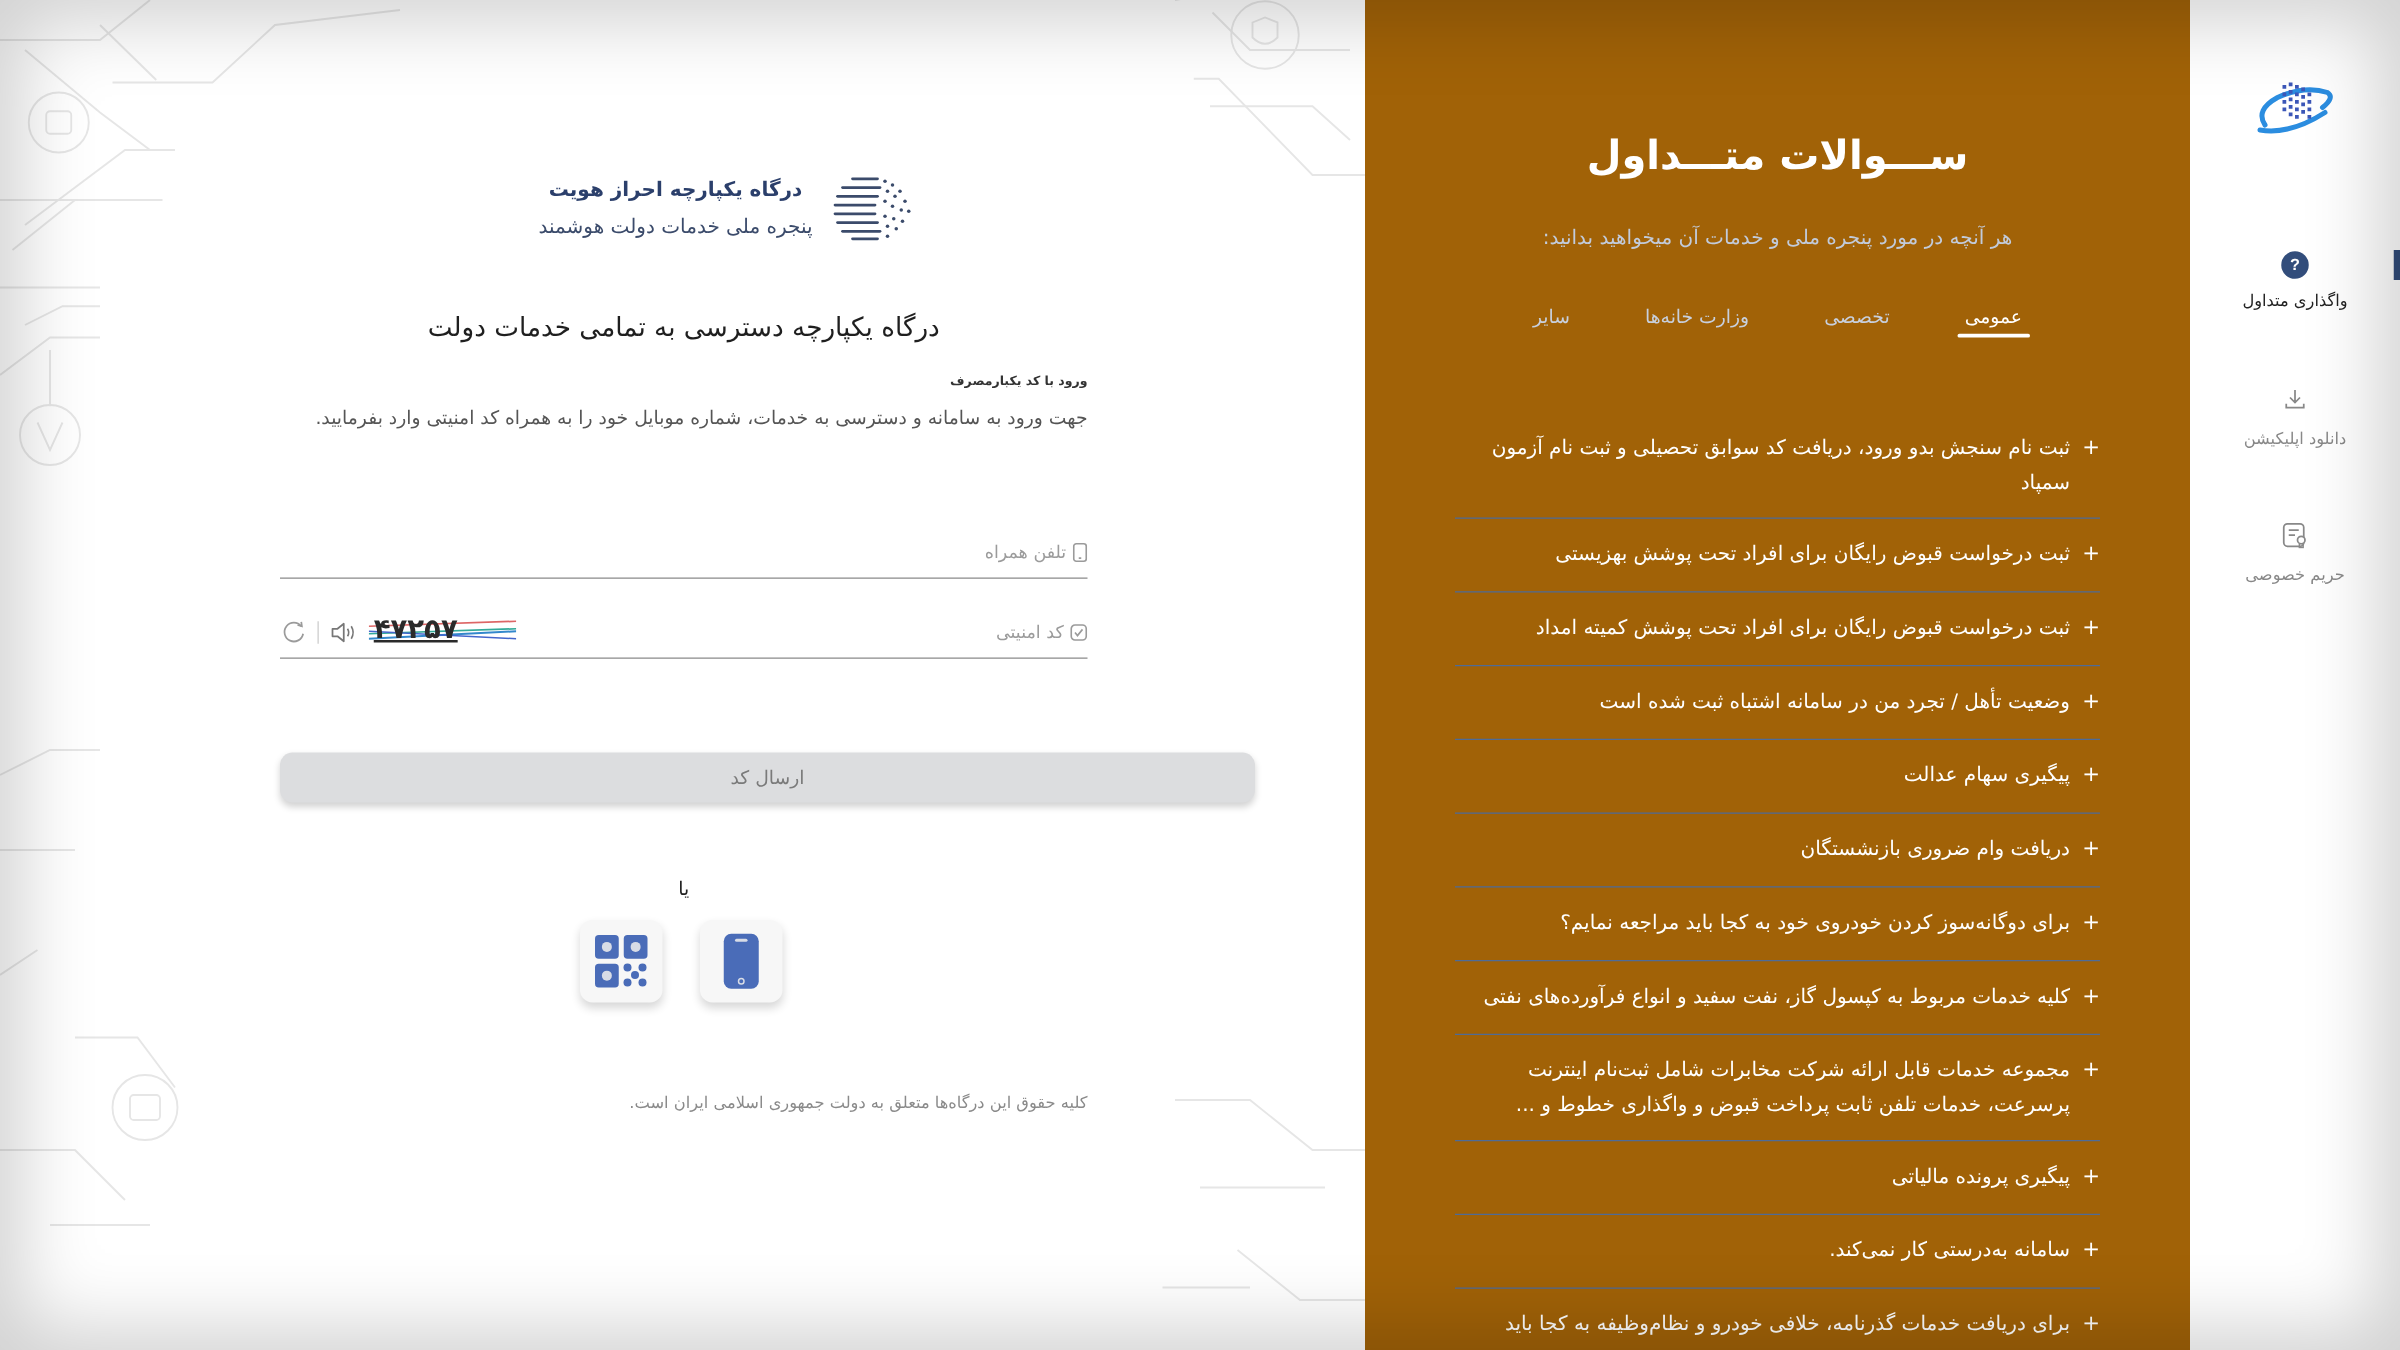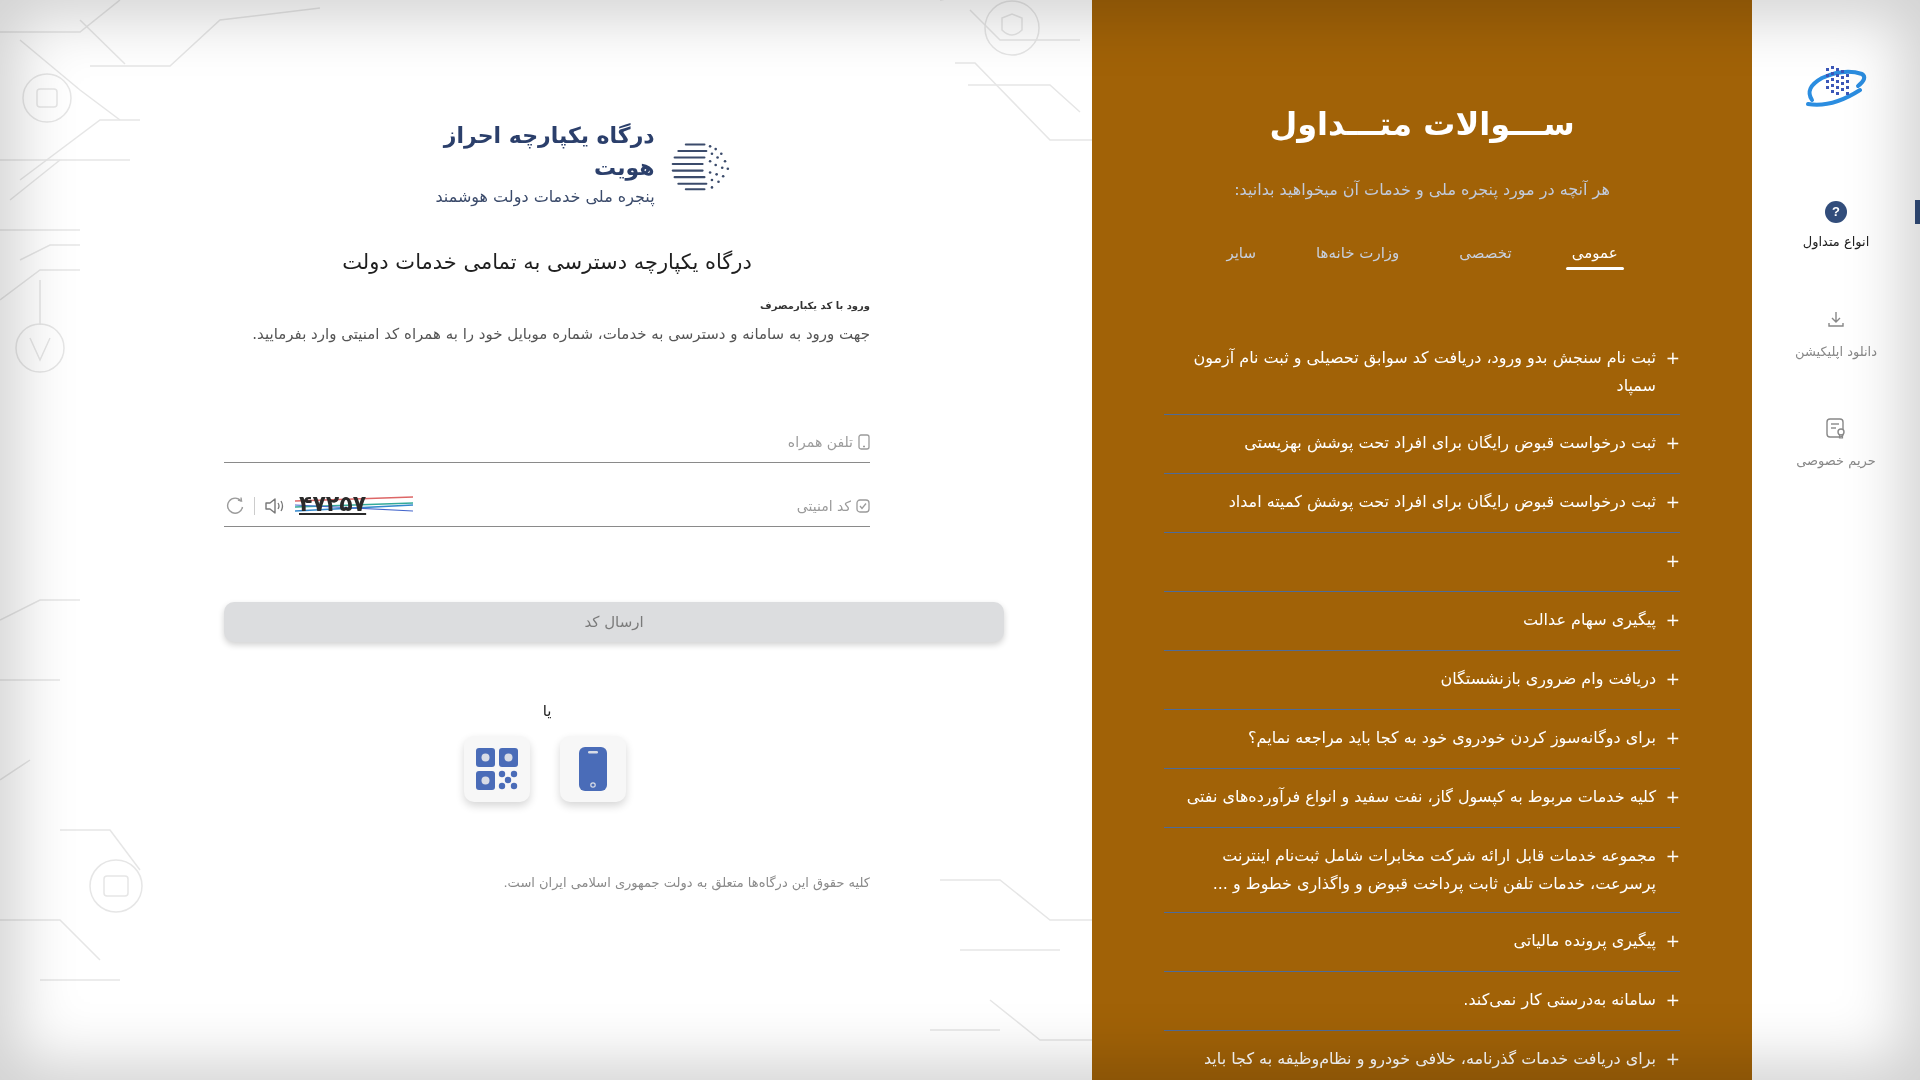--- a/index.html
+++ b/index.html
@@ -12,21 +12,21 @@
   .vignette { position: absolute; inset: 0; pointer-events: none;
     box-shadow: inset 0 0 60px 18px rgba(0,0,0,0.18); z-index: 50; }
 
   
   .login-panel { position: absolute; left: 0; top: 0; width: 1092px; height: 1080px; background: #fff; overflow: hidden; }
   .bg-deco { position: absolute; inset: 0; z-index: 0; }
   .login-inner { position: absolute; left: 224px; top: 0; width: 646px; height: 1080px; z-index: 1; }
 
   .brand { position: absolute; top: 130px; left: 170px; width: 340px; height: 70px; display: flex; align-items: center; gap: 14px; flex-direction: row; }
   .brand-text { text-align: right; }
-  .brand-title { font-size: 22px; font-weight: bold; color: #2b3f6b; line-height: 32px; }
+  .brand-title { font-size: 16px; font-weight: bold; color: #2b3f6b; line-height: 32px; text-align: center; }
   .brand-sub { font-size: 16px; color: #3b4b6b; line-height: 26px; }
   .brand-globe { width: 70px; height: 60px; }
 
   .main-title { position: absolute; top: 250px; left: 0; width: 646px; text-align: center; font-size: 21px; color: #1f1f1f; }
   .otp-label { position: absolute; top: 300px; right: 0; font-size: 10px; font-weight: bold; color: #333; }
   .otp-desc { position: absolute; top: 325px; right: 0; font-size: 15px; color: #555; white-space: nowrap; }
 
   .field { position: absolute; left: 0; width: 646px; border-bottom: 1.5px solid #8a8a8a; height: 40px; display: flex; align-items: center; }
   .field.phone { top: 422px; }
   .field.captcha { top: 486px; }
@@ -251,20 +251,21 @@
     <div class="faq-item">
         <span class="faq-plus">+</span>
         <span class="faq-text">ثبت درخواست قبوض رایگان برای افراد تحت پوشش بهزیستی</span>
       </div>
     <div class="faq-item">
         <span class="faq-plus">+</span>
         <span class="faq-text">ثبت درخواست قبوض رایگان برای افراد تحت پوشش کمیته امداد</span>
       </div>
     <div class="faq-item">
         <span class="faq-plus">+</span>
+        <span class="faq-text">وضعیت تأهل / تجرد من در سامانه اشتباه ثبت شده است</span>
       </div>
     <div class="faq-item">
         <span class="faq-plus">+</span>
         <span class="faq-text">پیگیری سهام عدالت</span>
       </div>
     <div class="faq-item">
         <span class="faq-plus">+</span>
         <span class="faq-text">دریافت وام ضروری بازنشستگان</span>
       </div>
     <div class="faq-item">
@@ -323,21 +324,21 @@
         <rect x="42" y="30" width="3" height="3"></rect>
     </g>
   </svg>
 
   <div class="side-indicator"></div>
 
   <div class="side-item active" style="top:200px">
     <span class="side-icon">
         <span class="help-circle">?</span>
       </span>
-    <span class="side-label">انواع متداول</span>
+    <span class="side-label">واگذاری متداول</span>
   </div>
   <div class="side-item" style="top:308px">
     <span class="side-icon">
       <svg width="20" height="20" viewBox="0 0 20 20">
           <path d="M10 2 L10 12 M6 8 L10 12 L14 8" fill="none" stroke="#888" stroke-width="1.4"></path>
           <path d="M3 13 L3 16 L17 16 L17 13" fill="none" stroke="#888" stroke-width="1.4"></path>
         </svg>
     </span>
     <span class="side-label">دانلود اپلیکیشن</span>
   </div>

